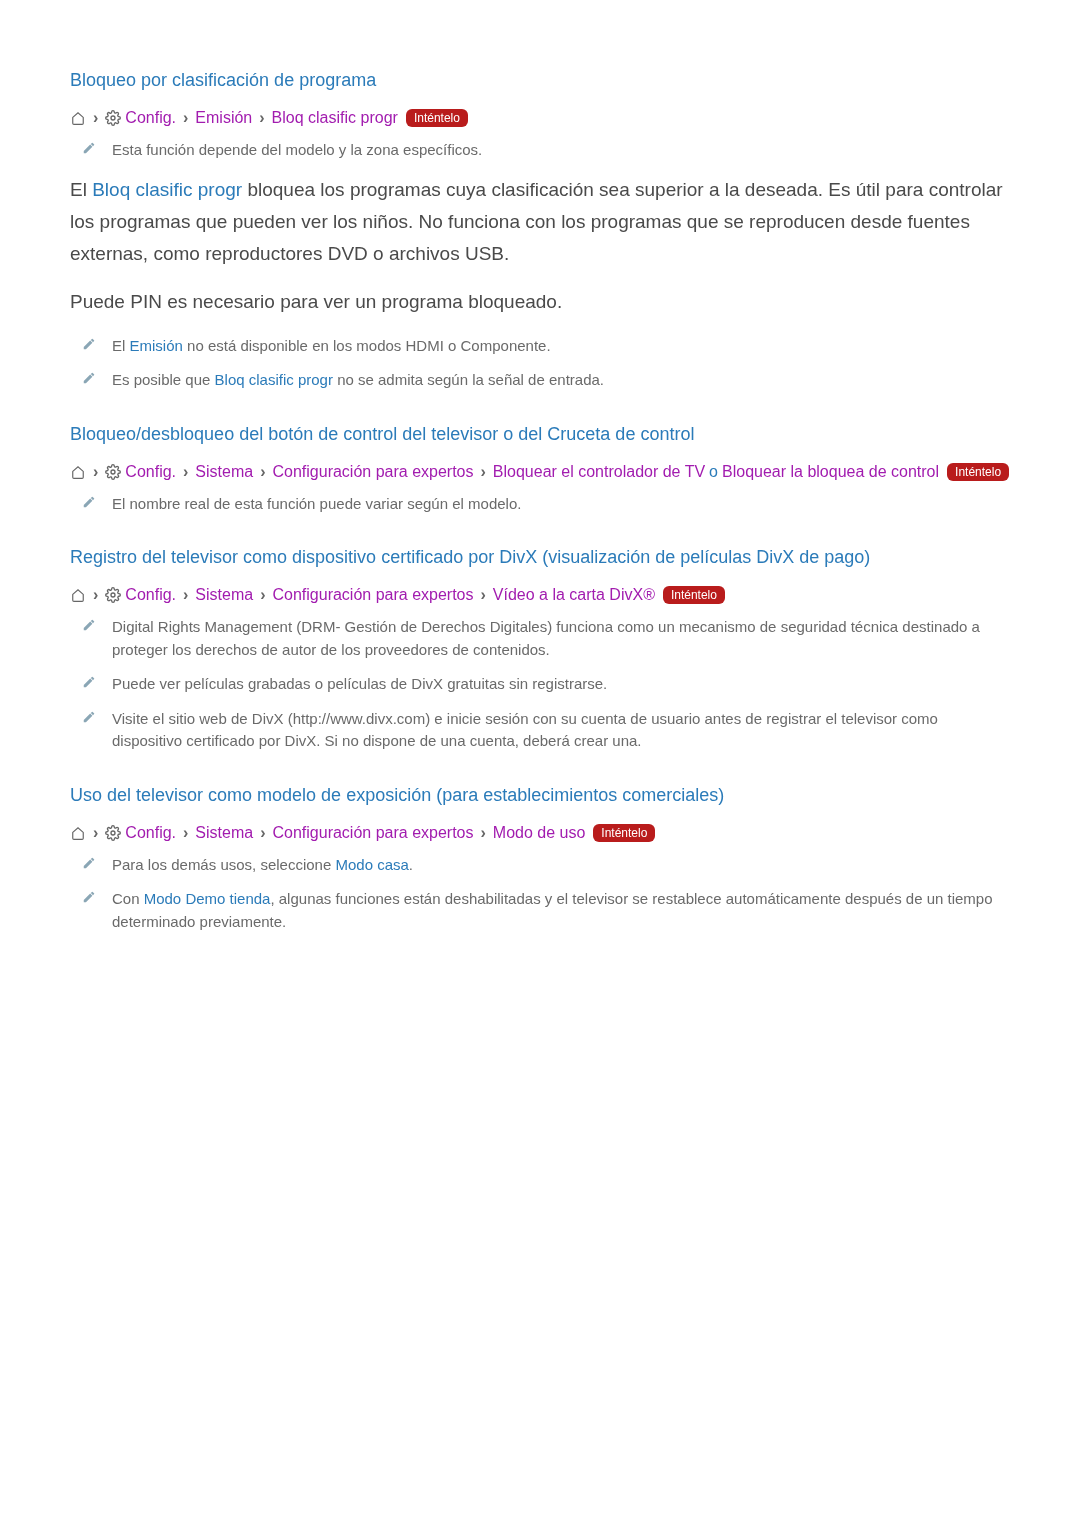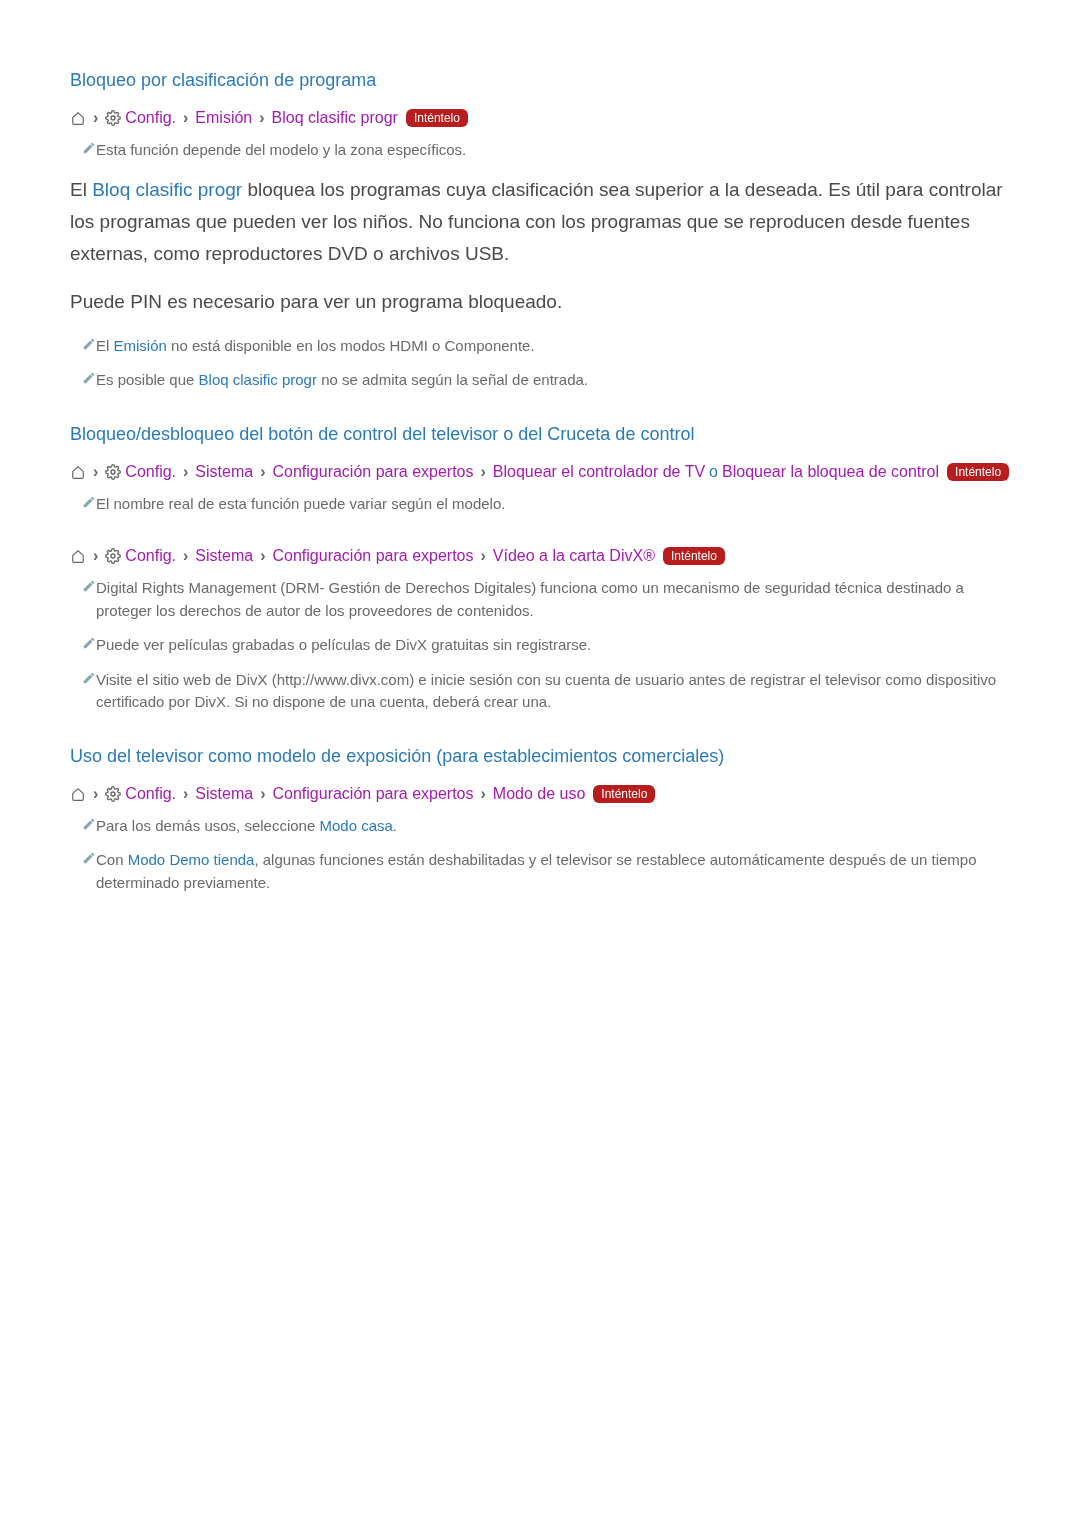--- a/index.html
+++ b/index.html
@@ -60,20 +60,21 @@
       height: 16px;
     }
     .pencil-icon {
       width: 14px;
       height: 14px;
       flex-shrink: 0;
       margin-top: 2px;
     }
     .note {
       display: flex;
+      gap: 16px;
       align-items: flex-start;
       margin-bottom: 12px;
       padding-left: 12px;
     }
     .note-text {
       color: #6a6a6a;
       font-size: 15px;
       line-height: 1.5;
     }
     .body-text {
@@ -163,20 +164,21 @@
   </div>
   <div class="note">
     <svg class="pencil-icon" viewBox="0 0 24 24" fill="#8aa6b5">
         <path d="M3 17.25V21h3.75L17.81 9.94l-3.75-3.75L3 17.25zM20.71 7.04a1 1 0 0 0 0-1.41l-2.34-2.34a1 1 0 0 0-1.41 0l-1.83 1.83 3.75 3.75 1.83-1.83z"></path>
       </svg>
     <span class="note-text">El nombre real de esta función puede variar según el modelo.</span>
   </div>
 </div>
 
 <div class="section">
+  <h2>Registro del televisor como dispositivo certificado por DivX (visualización de películas DivX de pago)</h2>
   <div class="breadcrumb">
     <svg class="home-icon" viewBox="0 0 24 24" fill="none" stroke="#666" stroke-width="2">
         <path d="M3 11l9-8 9 8v10a2 2 0 0 1-2 2H5a2 2 0 0 1-2-2z"></path>
       </svg>
     <span class="chev">›</span>
     <svg class="gear-icon" viewBox="0 0 24 24" fill="none" stroke="#666" stroke-width="2">
         <circle cx="12" cy="12" r="3"></circle>
         <path d="M19.4 15a1.65 1.65 0 0 0 .33 1.82l.06.06a2 2 0 1 1-2.83 2.83l-.06-.06a1.65 1.65 0 0 0-1.82-.33 1.65 1.65 0 0 0-1 1.51V21a2 2 0 1 1-4 0v-.09a1.65 1.65 0 0 0-1-1.51 1.65 1.65 0 0 0-1.82.33l-.06.06a2 2 0 1 1-2.83-2.83l.06-.06a1.65 1.65 0 0 0 .33-1.82 1.65 1.65 0 0 0-1.51-1H3a2 2 0 1 1 0-4h.09a1.65 1.65 0 0 0 1.51-1 1.65 1.65 0 0 0-.33-1.82l-.06-.06a2 2 0 1 1 2.83-2.83l.06.06a1.65 1.65 0 0 0 1.82.33h0a1.65 1.65 0 0 0 1-1.51V3a2 2 0 1 1 4 0v.09a1.65 1.65 0 0 0 1 1.51h0a1.65 1.65 0 0 0 1.82-.33l.06-.06a2 2 0 1 1 2.83 2.83l-.06.06a1.65 1.65 0 0 0-.33 1.82v0a1.65 1.65 0 0 0 1.51 1H21a2 2 0 1 1 0 4h-.09a1.65 1.65 0 0 0-1.51 1z"></path>
       </svg>
     <span class="link">Config.</span>

